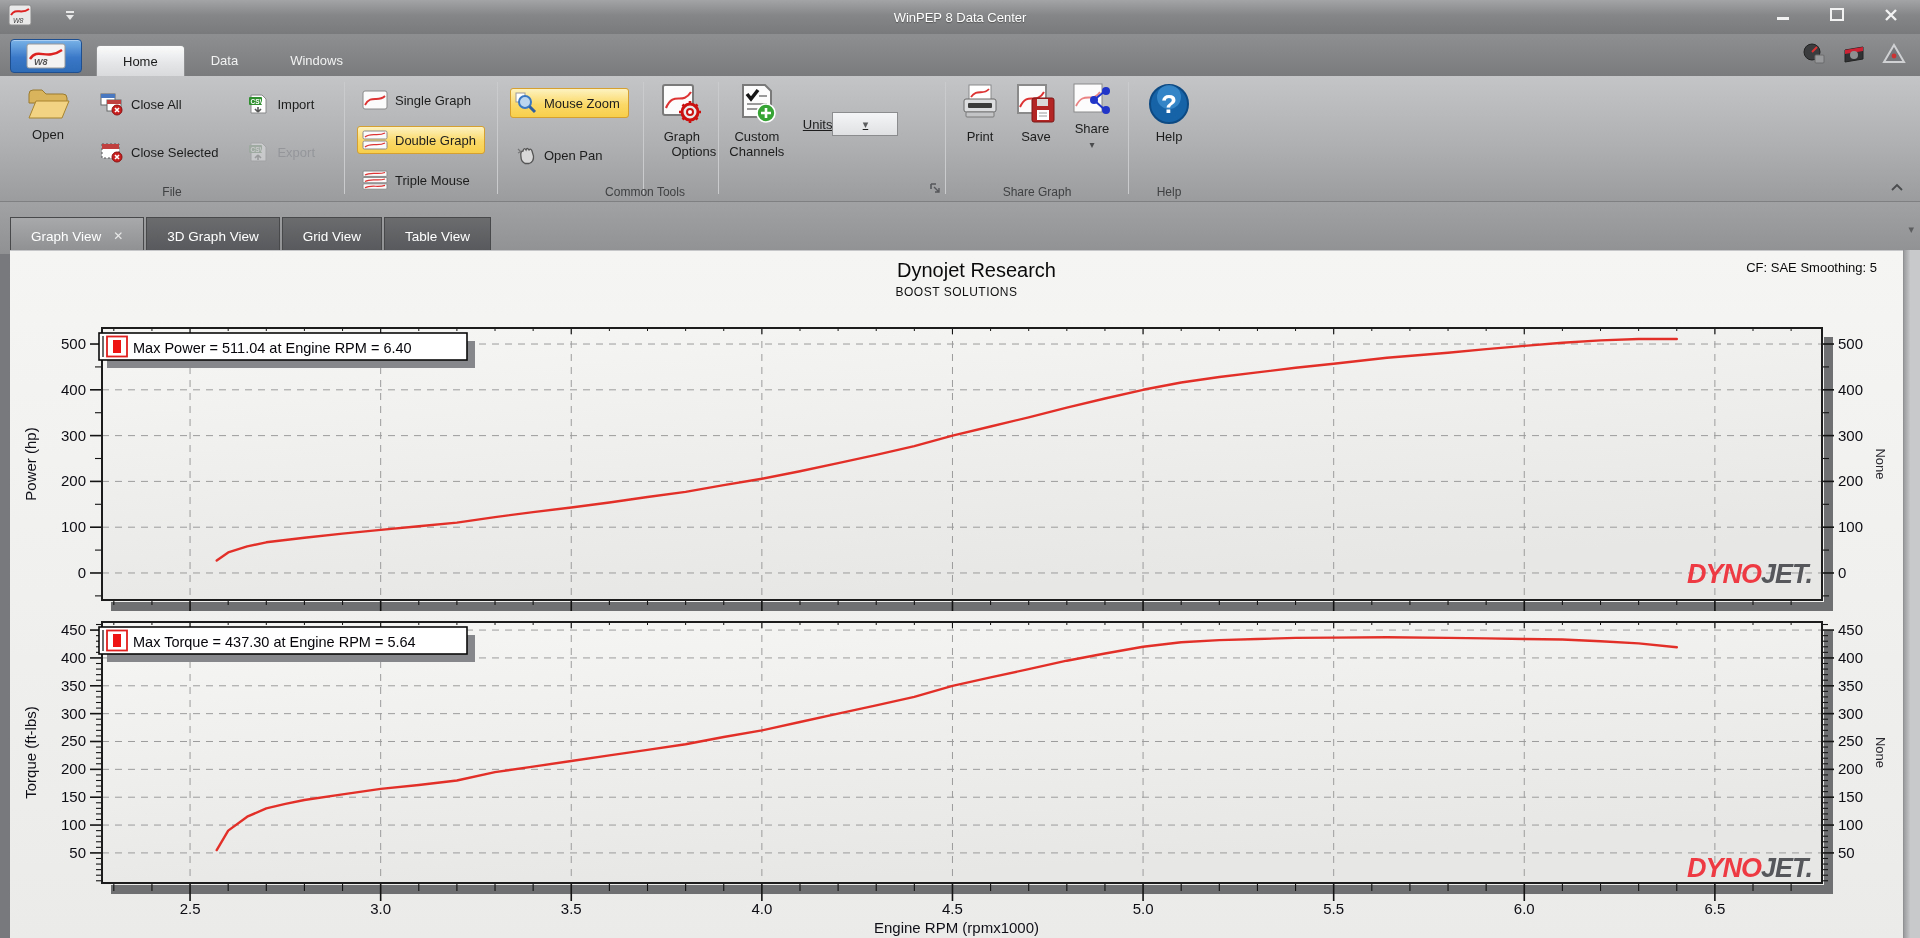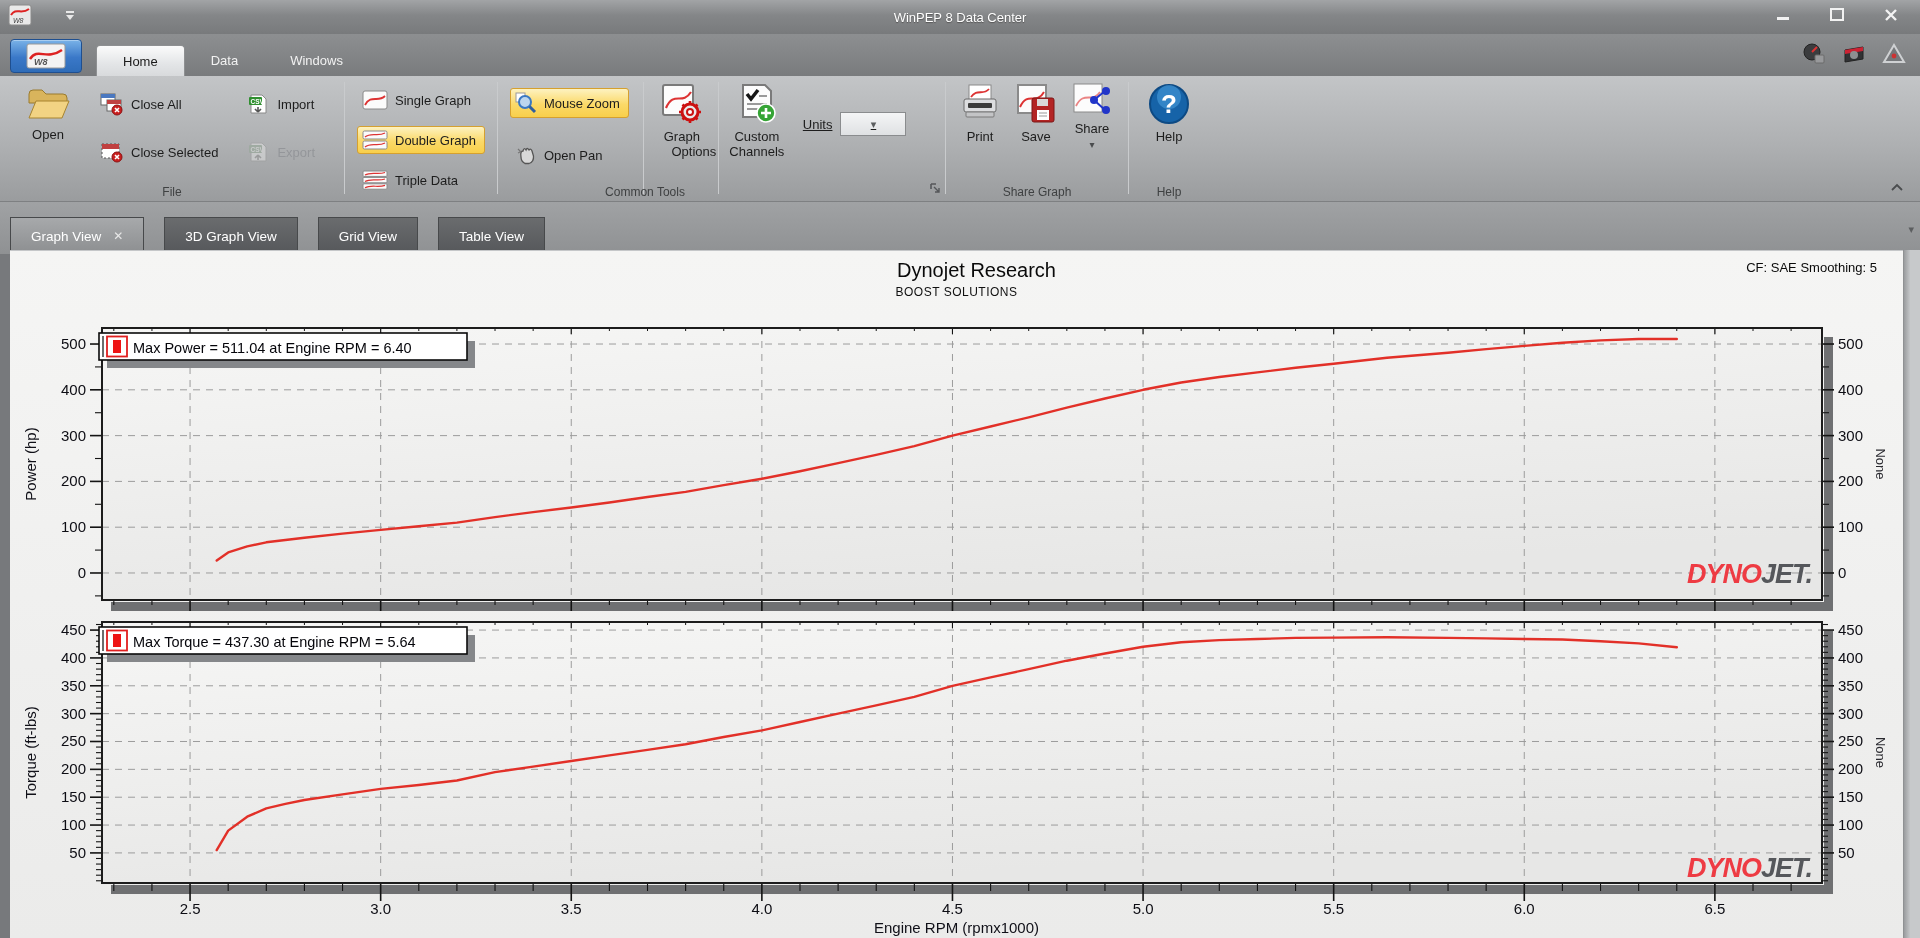--- a/index.html
+++ b/index.html
@@ -38,32 +38,32 @@
   .vsep { width:1px; background:#8b8d8f; border-right:1px solid #c9cbcd; margin:6px 0; height:112px; }
   .bigbtn { width:64px; padding-top:6px; display:flex; flex-direction:column; align-items:center;
     gap:3px; font-size:13px; color:#1d1d1d; cursor:pointer; text-align:center; line-height:15px; }
   .smallbtn { display:flex; align-items:center; gap:7px; font-size:13px; color:#1d1d1d;
     padding:3px 8px 3px 4px; cursor:pointer; border:1px solid transparent; border-radius:3px; }
   .smallbtn.disabled { color:#94969a; }
   .smallbtn.disabled svg { opacity:.45; }
   .hl { background:linear-gradient(#fdf2c0,#fbd968 55%,#f8cf4b); border:1px solid #d5a02f; }
   .stack { display:flex; flex-direction:column; }
   .launcher { position:absolute; right:4px; bottom:3px; cursor:pointer; }
-  .units-row { display:flex; align-items:center; gap:8px; margin-top:36px; margin-left:14px; font-size:13px; color:#1d1d1d;text-decoration:underline; }
+  .units-row { display:flex; align-items:center; gap:0; margin-top:36px; margin-left:14px; font-size:13px; color:#1d1d1d;text-decoration:underline; }
   .combo { width:66px; height:24px; background:linear-gradient(#f4f5f6,#dfe1e3);
     border:1px solid #8a8c8e; display:flex; align-items:center; justify-content:center;
     color:#555; font-size:11px; cursor:pointer; }
   .ribbon-collapse { position:absolute; right:16px; bottom:4px; cursor:pointer; }
 
   
   .docstrip { height:52px; background:linear-gradient(#a0a2a4,#8f9193); position:relative;
     display:flex; align-items:flex-end; padding-left:10px; }
   .dtab { height:37px; display:flex; align-items:center; padding:0 20px; font-size:13.5px;
     color:#fff; background:linear-gradient(#6a6c6e,#55575a); border:1px solid #47494b;
-    border-bottom:none; cursor:pointer; margin-right:20px; }
+    border-bottom:none; cursor:pointer; margin-right:2px; }
   .dtab.active { background:linear-gradient(#a7a9ab,#8c8e90); }
   .dtab .closex { margin-left:12px; font-size:12px; color:#e8e8e8; cursor:pointer; }
   .tabscroll { position:absolute; right:6px; bottom:18px; color:#5c5e60; font-size:11px; cursor:pointer; }
 
   
   .canvas { position:absolute; left:10px; right:17px; top:250px; bottom:0;
     background:linear-gradient(#f5f5f4,#ebebea); border-top:1px solid #c5c7c9; }
   .right-strip { position:absolute; right:0; top:250px; bottom:0; width:17px;
     background:linear-gradient(90deg,#9a9c9e,#c7c9cb 40%); border-left:1px solid #8f9193; }
   .chart-header { position:relative; height:56px; }
@@ -224,21 +224,21 @@
         </div>
         <div class="smallbtn">
           <svg width="26" height="20">
               <rect x="1" y="1" width="24" height="5.4" rx="1" fill="#fbfbfb" stroke="#8a8a8a"></rect>
               <path d="M3 5 C9 1.5 16 5 23 2.5" stroke="#d33" stroke-width="1.2" fill="none"></path>
               <rect x="1" y="7.4" width="24" height="5.4" rx="1" fill="#fbfbfb" stroke="#8a8a8a"></rect>
               <path d="M3 11.4 C9 8 16 11.4 23 9" stroke="#d33" stroke-width="1.2" fill="none"></path>
               <rect x="1" y="13.8" width="24" height="5.4" rx="1" fill="#fbfbfb" stroke="#8a8a8a"></rect>
               <path d="M3 17.8 C9 14.4 16 17.8 23 15.4" stroke="#d33" stroke-width="1.2" fill="none"></path>
             </svg>
-          <span>Triple Data</span>
+          <span>Triple Mouse</span>
         </div>
       </div>
       <div class="vsep" style="margin-left:12px; margin-right:12px;"></div>
       <div class="stack" style="padding-top:12px; gap:22px;">
         <div class="smallbtn hl">
           <svg width="22" height="22">
               <rect x="1" y="1" width="9" height="9" fill="#fff" stroke="#999"></rect>
               <circle cx="10" cy="10" r="6" fill="#bcd6ef" stroke="#3a78c2" stroke-width="2"></circle>
               <path d="M14.5 14.5 L20 20" stroke="#2f5f9e" stroke-width="3"></path>
             </svg>

